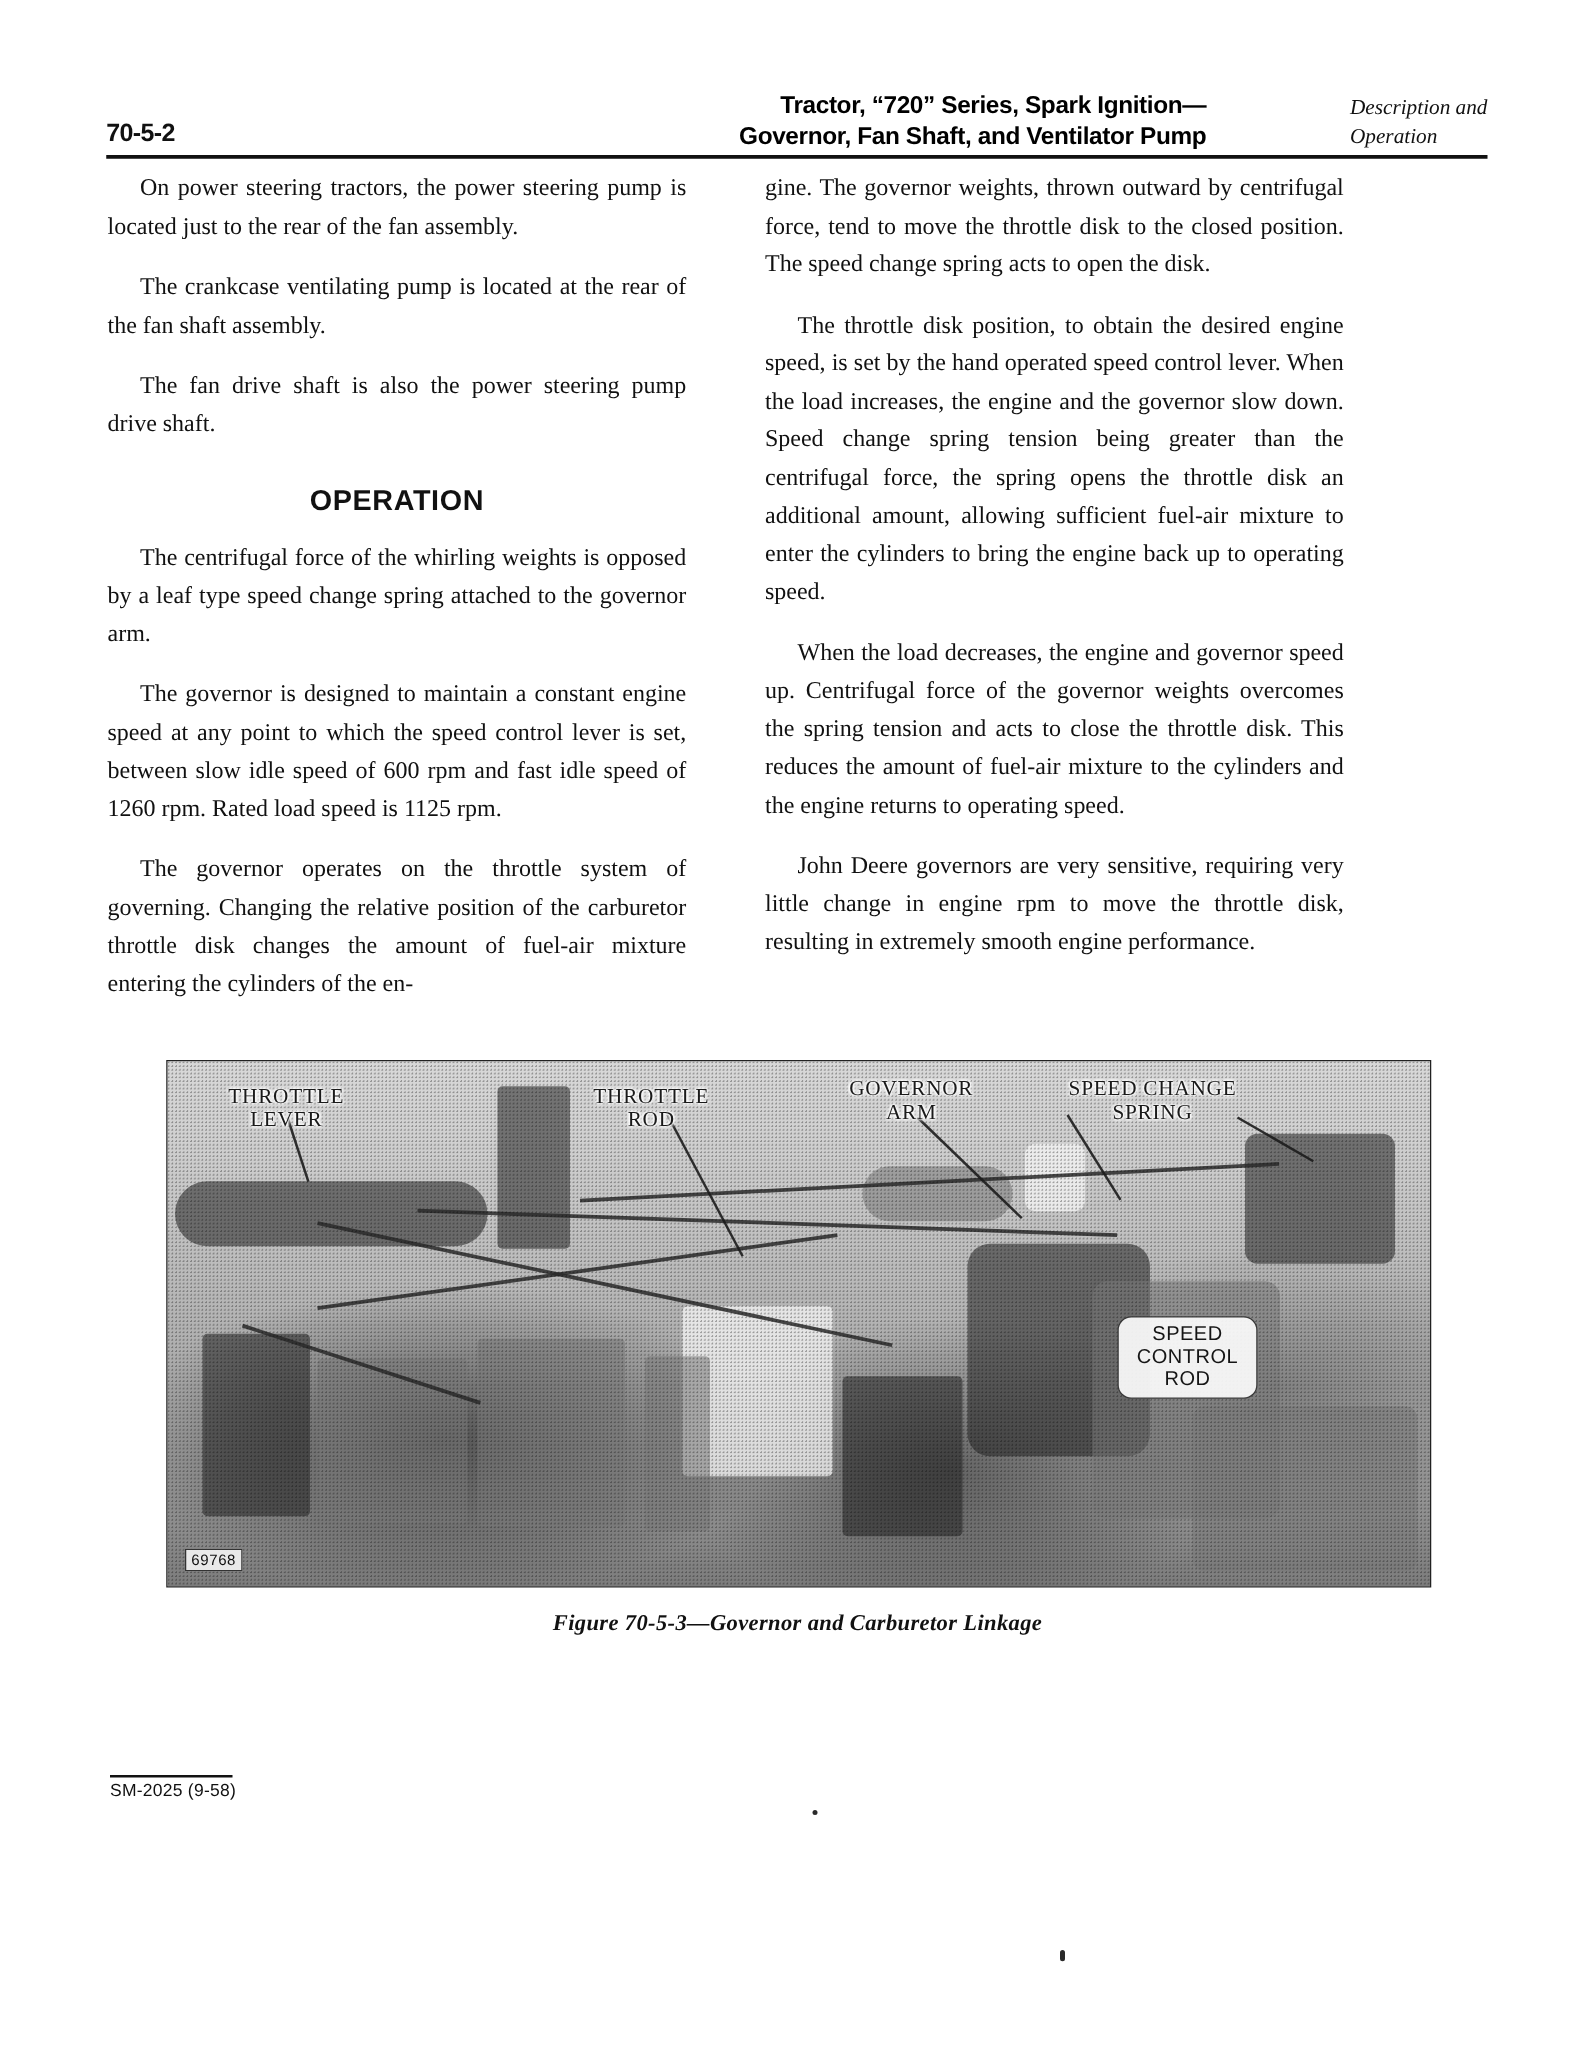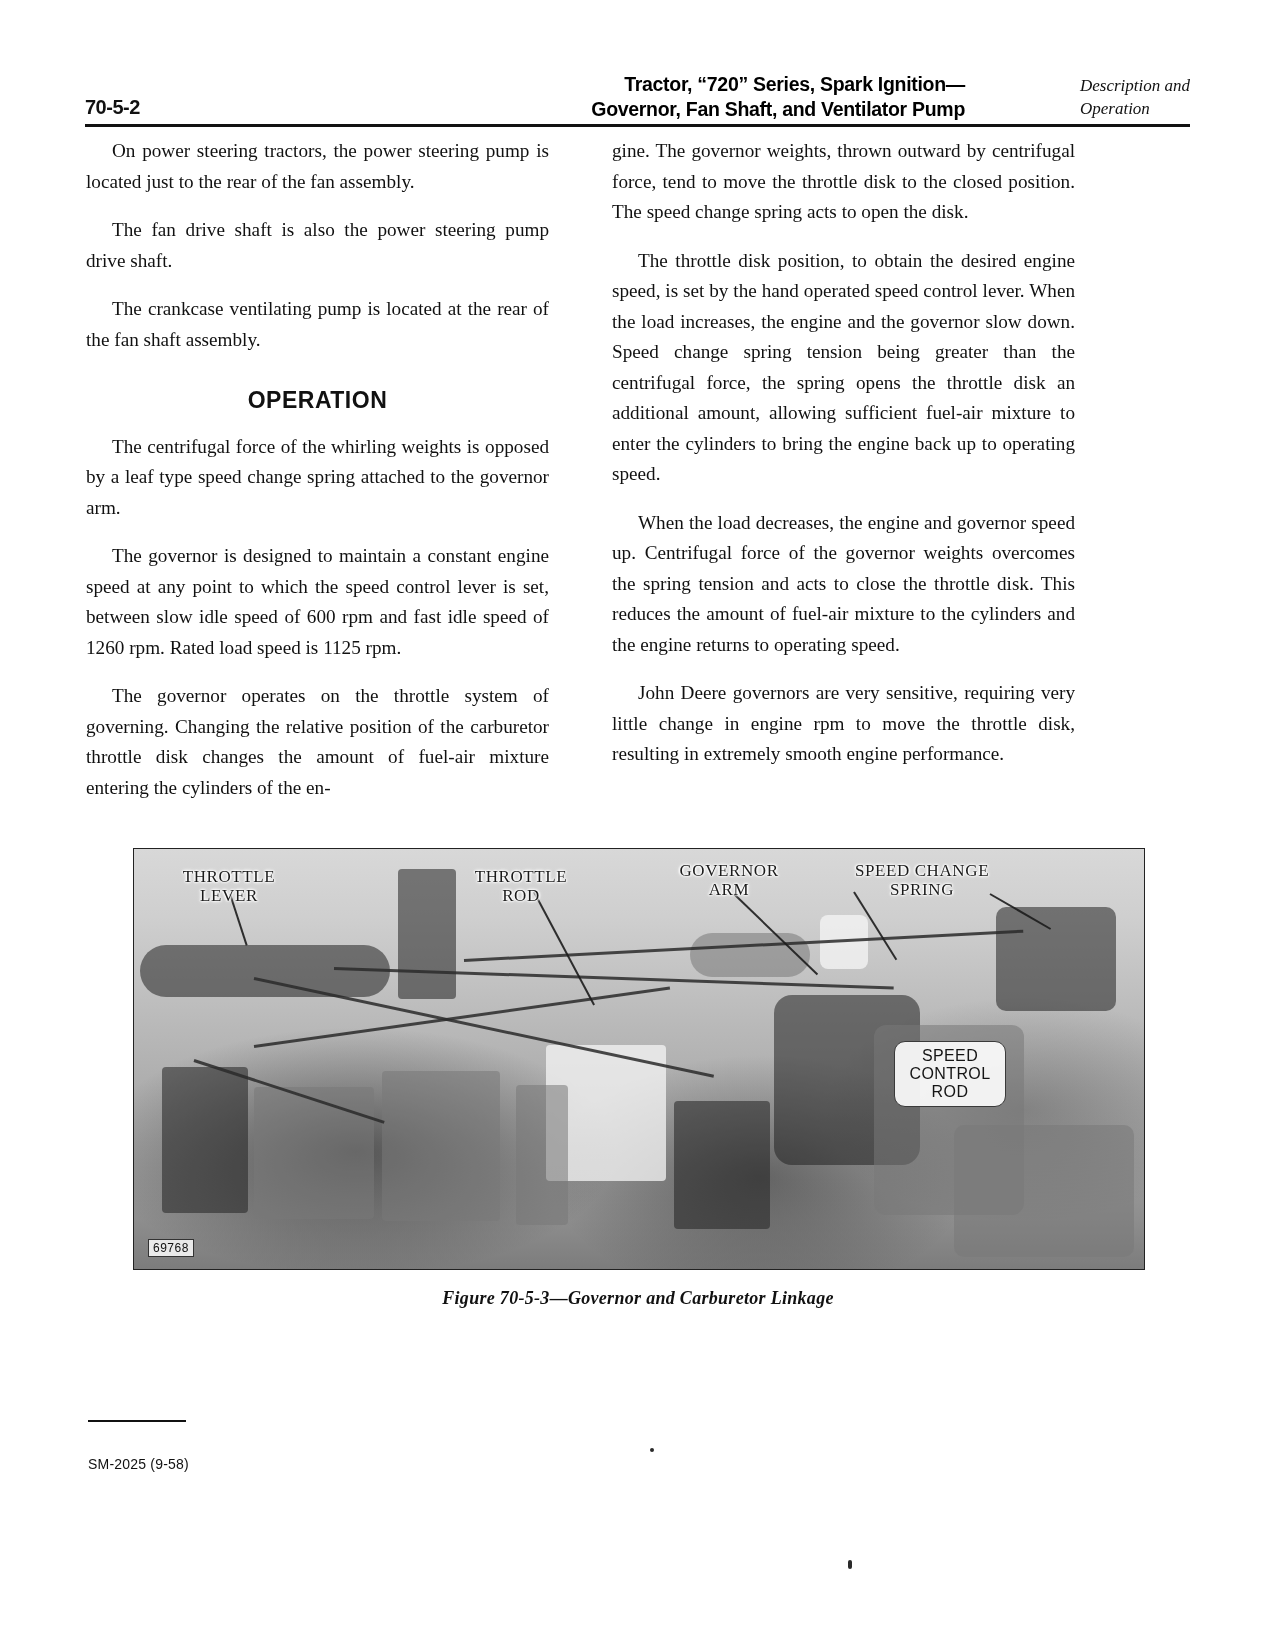--- a/index.html
+++ b/index.html
@@ -215,21 +215,20 @@
 
   
   .footer {
     position: absolute;
     left: 88px;
     top: 1424px;
     font-family: "Liberation Sans", sans-serif;
     font-size: 14px;
     letter-spacing: 0.2px;
     color: #111;
-    margin-top: 32px;
   }
   .footer-rule {
     position: absolute;
     left: 88px;
     top: 1420px;
     width: 98px;
     height: 2px;
     background: #111;
   }
   .speck {
@@ -251,22 +250,22 @@
     </div>
     <div class="head-right">
       <div>Description and</div>
       <div>Operation</div>
     </div>
   </div>
   <div class="rule"></div>
 
   <div class="col col-left">
     <p>On power steering tractors, the power steering pump is located just to the rear of the fan assembly.</p>
+    <p>The crankcase ventilating pump is located at the rear of the fan shaft assembly.</p>
     <p>The fan drive shaft is also the power steering pump drive shaft.</p>
-    <p>The crankcase ventilating pump is located at the rear of the fan shaft assembly.</p>
     <h2 class="section">OPERATION</h2>
     <p>The centrifugal force of the whirling weights is opposed by a leaf type speed change spring attached to the governor arm.</p>
     <p>The governor is designed to maintain a constant engine speed at any point to which the speed control lever is set, between slow idle speed of 600 rpm and fast idle speed of 1260 rpm. Rated load speed is 1125 rpm.</p>
     <p>The governor operates on the throttle system of governing. Changing the relative position of the carburetor throttle disk changes the amount of fuel-air mixture entering the cylinders of the en-</p>
   </div>
 
   <div class="col col-right">
     <p class="noindent">gine. The governor weights, thrown outward by centrifugal force, tend to move the throttle disk to the closed position. The speed change spring acts to open the disk.</p>
     <p>The throttle disk position, to obtain the desired engine speed, is set by the hand operated speed control lever. When the load increases, the engine and the governor slow down. Speed change spring tension being greater than the centrifugal force, the spring opens the throttle disk an additional amount, allowing sufficient fuel-air mixture to enter the cylinders to bring the engine back up to operating speed.</p>
     <p>When the load decreases, the engine and governor speed up. Centrifugal force of the governor weights overcomes the spring tension and acts to close the throttle disk. This reduces the amount of fuel-air mixture to the cylinders and the engine returns to operating speed.</p>
@@ -307,21 +306,21 @@
 
       <div class="flabel" style="left:30px; top:18px; width:130px;">THROTTLE
 LEVER</div>
       <div class="flabel" style="left:322px; top:18px; width:130px;">THROTTLE
 ROD</div>
       <div class="flabel" style="left:530px; top:12px; width:130px;">GOVERNOR
 ARM</div>
       <div class="flabel" style="left:700px; top:12px; width:176px;">SPEED CHANGE
 SPRING</div>
 
-      <div class="boxlabel" style="left:760px; top:192px; width:92px;">SPEED
+      <div class="boxlabel" style="left:760px; top:204px; width:92px;">SPEED
 CONTROL
 ROD</div>
 
       <div class="photo-id">69768</div>
     </div>
   </div>
 
   <div class="caption">Figure 70-5-3—Governor and Carburetor Linkage</div>
 
   <div class="footer-rule"></div>

